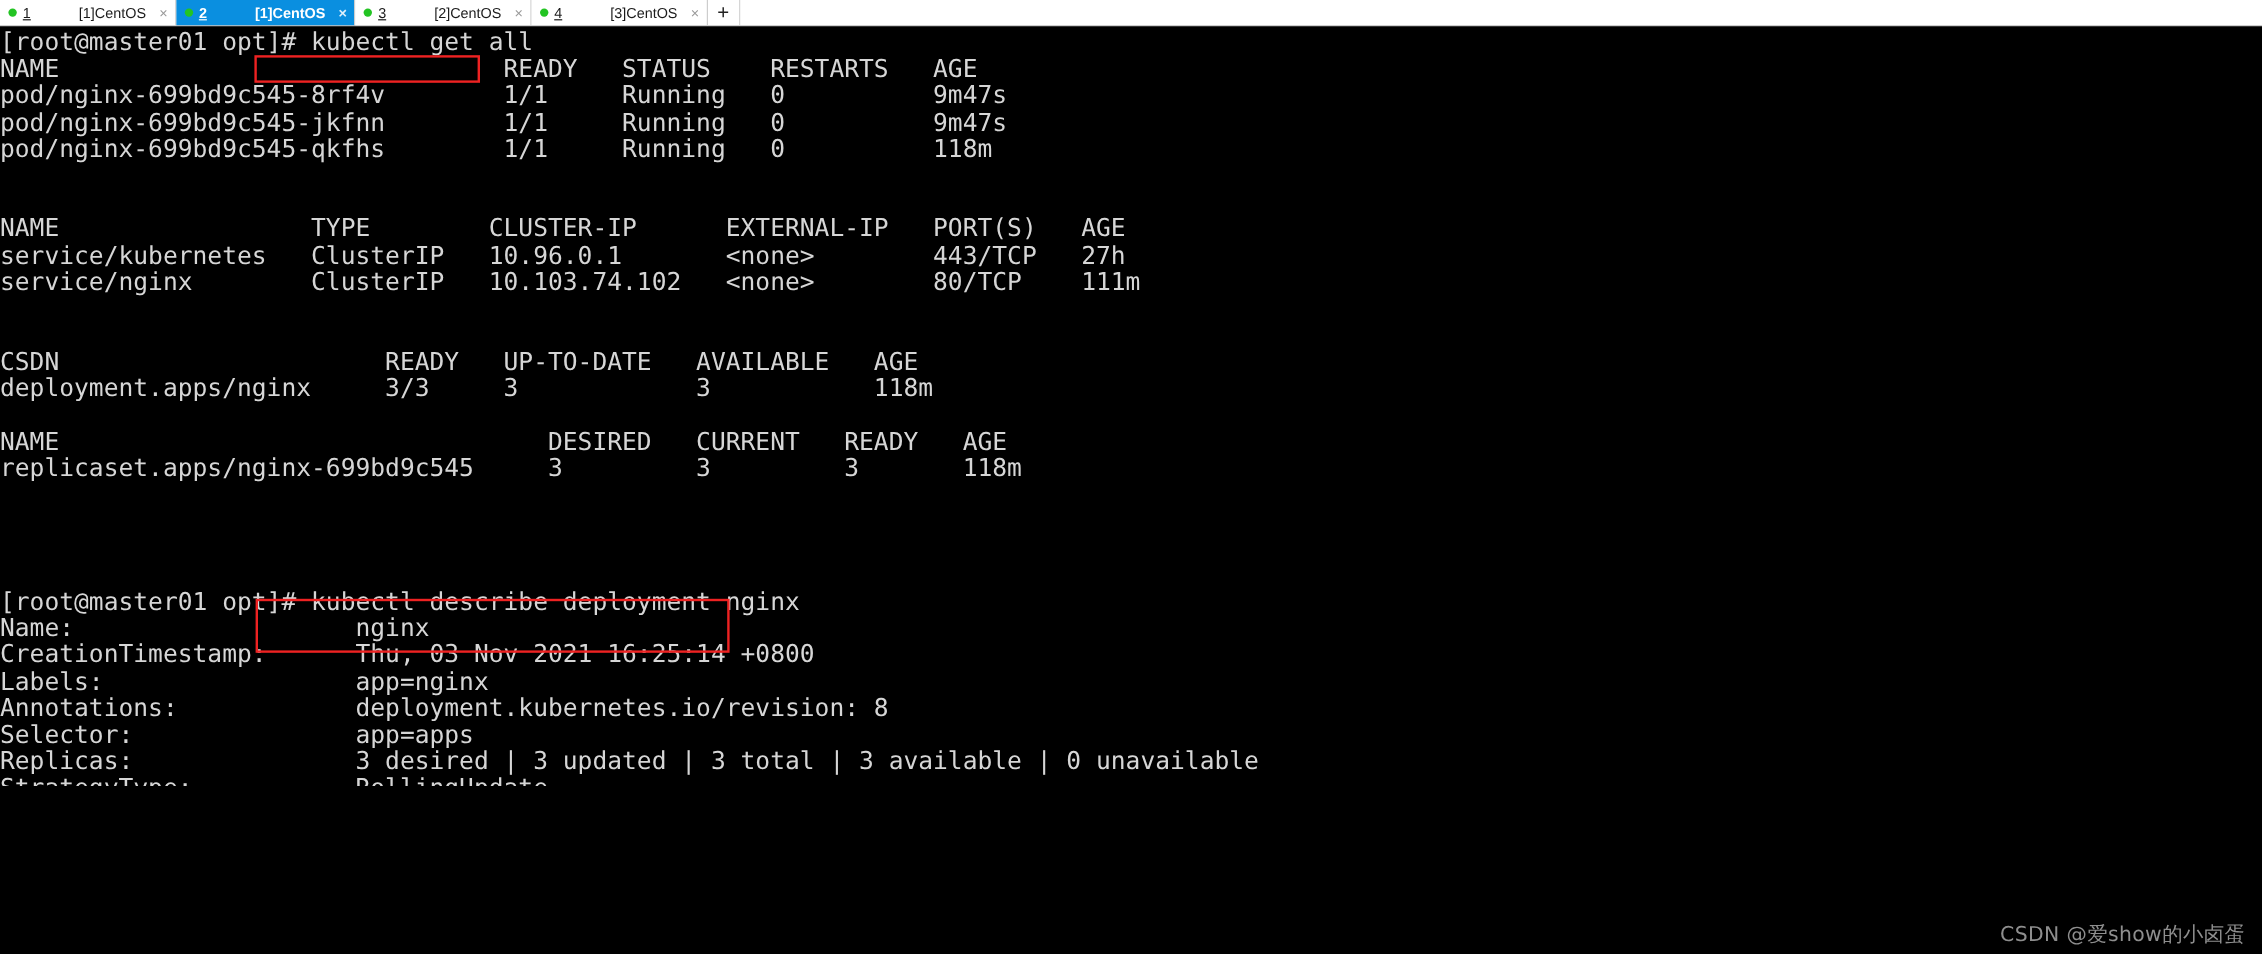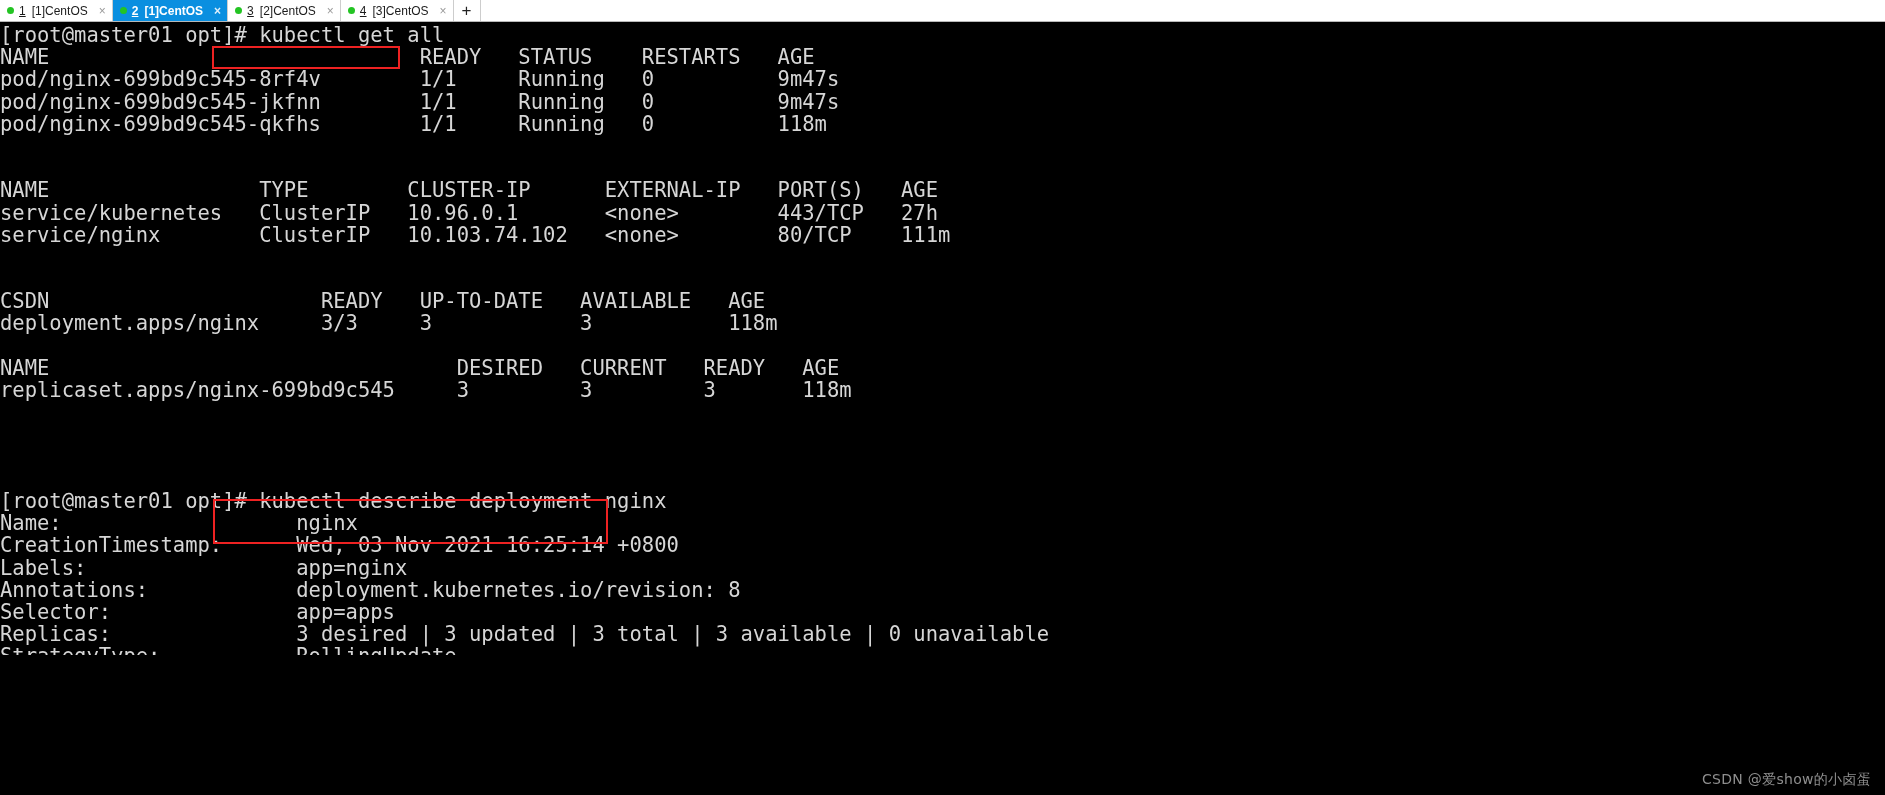--- a/index.html
+++ b/index.html
@@ -49,20 +49,21 @@
     background: #23c423;
     flex: none;
   }
   .tab .num {
     text-decoration: underline;
     margin-right: 1px;
   }
   .tab .label {
     white-space: nowrap;
     flex: 1;
+    margin-left: 34px;
   }
   .tab .closex {
     font-size: 12px;
     line-height: 1;
     color: #9a9a9a;
     padding-left: 6px;
   }
   .tab.active .closex { color: #dff0fb; }
   .tab.active .num { color: #ffffff; }
   .newtab {
@@ -120,21 +121,21 @@
     width: 395px;
     height: 45px;
   }
 
   .watermark {
     position: absolute;
     right: 14px;
     bottom: 6px;
     color: #8e8e8e;
     font-family: "DejaVu Sans", "Liberation Sans", sans-serif;
-    font-size: 14px;
+    font-size: 17px;
     letter-spacing: 0.3px;
     white-space: nowrap;
   }
   .clipped {
     overflow: hidden;
     height: 10px;
   }
 </style>
 </head>
 <body>
@@ -186,21 +187,21 @@
   <div class="line">deployment.apps/nginx     3/3     3            3           118m</div>
   <div class="blank"></div>
   <div class="line">NAME                                 DESIRED   CURRENT   READY   AGE</div>
   <div class="line">replicaset.apps/nginx-699bd9c545     3         3         3       118m</div>
   <div class="blank"></div>
   <div class="blank"></div>
   <div class="blank"></div>
   <div class="blank"></div>
   <div class="line">[root@master01 opt]# kubectl describe deployment nginx</div>
   <div class="line">Name:                   nginx</div>
-  <div class="line">CreationTimestamp:      Wed, 03 Nov 2021 16:25:14 +0800</div>
+  <div class="line">CreationTimestamp:      Thu, 03 Nov 2021 16:25:14 +0800</div>
   <div class="line">Labels:                 app=nginx</div>
   <div class="line">Annotations:            deployment.kubernetes.io/revision: 8</div>
   <div class="line">Selector:               app=apps</div>
   <div class="line">Replicas:               3 desired | 3 updated | 3 total | 3 available | 0 unavailable</div>
   <div class="line clipped">StrategyType:           RollingUpdate</div>
 
   <div class="hi-box" id="box-get-all"></div>
   <div class="hi-box" id="box-describe"></div>
 
   <div class="watermark">CSDN @爱show的小卤蛋</div>

